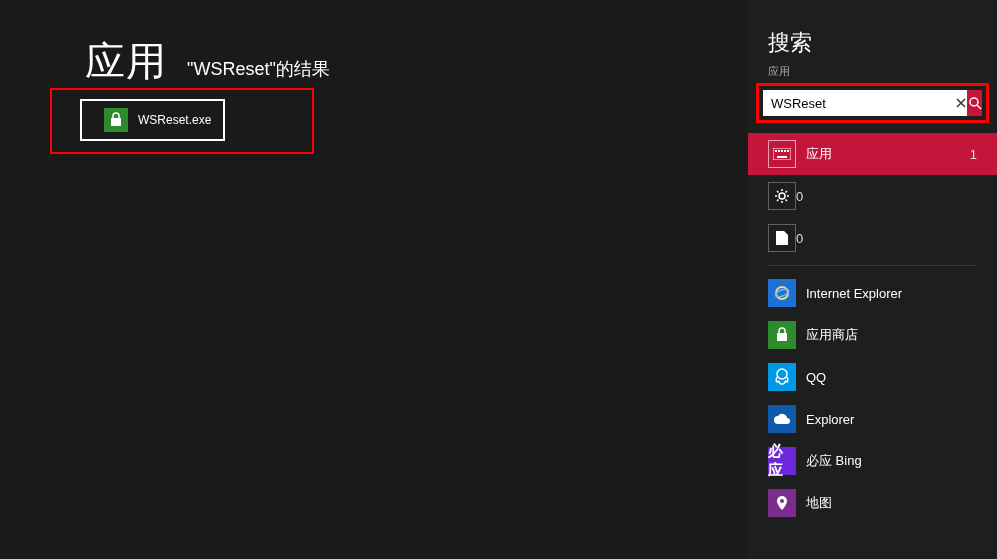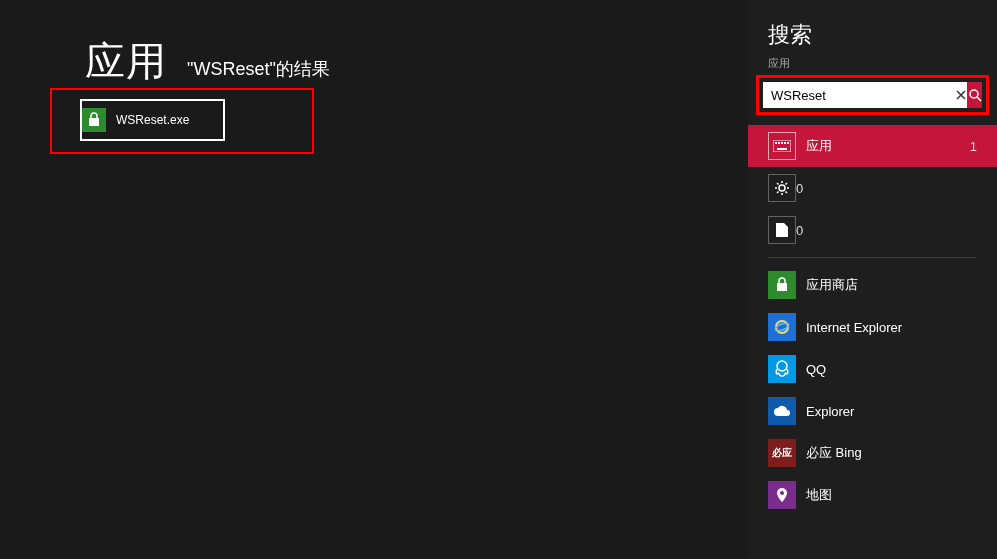--- a/index.html
+++ b/index.html
@@ -48,21 +48,21 @@
   .result-tile {
     position: absolute;
     left: 80px;
     top: 99px;
     width: 145px;
     height: 42px;
     border: 2px solid #fff;
     background: #1a1a1a;
     display: flex;
     align-items: center;
-    padding: 0 0;
+    padding: 0 22px;
   }
   .result-icon {
     width: 24px;
     height: 24px;
     background: #2d8a2d;
     display: flex;
     align-items: center;
     justify-content: center;
     flex-shrink: 0;
   }
@@ -75,21 +75,21 @@
     right: 0;
     top: 0;
     width: 249px;
     height: 559px;
     background: #1e1e1e;
     padding: 0 12px;
   }
   .search-title {
     font-size: 22px;
     font-weight: 300;
-    margin-top: 20px;
+    margin-top: 28px;
     margin-left: 8px;
   }
   .search-subtitle {
     font-size: 11px;
     color: #aaa;
     margin-left: 8px;
     margin-top: 6px;
   }
   .search-input-highlight {
     border: 3px solid #ff0000;
@@ -273,56 +273,56 @@
           </svg>
       </div>
       <div class="category-count">0</div>
     </div>
   </div>
 
   <div class="divider"></div>
 
   <div class="app-list">
     <div class="app-item">
+      <div class="app-icon" style="background:#1e6fd6">
+        <svg width="18" height="18" viewBox="0 0 18 18">
+            <circle cx="9" cy="9" r="6" fill="none" stroke="#fbd76b" stroke-width="2"></circle>
+            <ellipse cx="9" cy="9" rx="7" ry="3" fill="none" stroke="#6ac0ee" stroke-width="1.5" transform="rotate(-20 9 9)"></ellipse>
+          </svg>
+      </div>
+      <div class="app-label">Internet Explorer</div>
+    </div>
+    <div class="app-item">
       <div class="app-icon" style="background:#2d8a2d">
         <svg width="16" height="16" viewBox="0 0 16 16">
             <rect x="3" y="6" width="10" height="8" fill="#fff"></rect>
             <path d="M5 6V4a3 3 0 016 0v2" stroke="#fff" stroke-width="1.5" fill="none"></path>
           </svg>
       </div>
       <div class="app-label">应用商店</div>
     </div>
     <div class="app-item">
-      <div class="app-icon" style="background:#1e6fd6">
-        <svg width="18" height="18" viewBox="0 0 18 18">
-            <circle cx="9" cy="9" r="6" fill="none" stroke="#fbd76b" stroke-width="2"></circle>
-            <ellipse cx="9" cy="9" rx="7" ry="3" fill="none" stroke="#6ac0ee" stroke-width="1.5" transform="rotate(-20 9 9)"></ellipse>
-          </svg>
-      </div>
-      <div class="app-label">Internet Explorer</div>
-    </div>
-    <div class="app-item">
       <div class="app-icon" style="background:#0099e5">
         <svg width="16" height="18" viewBox="0 0 16 18">
             <ellipse cx="8" cy="6" rx="5" ry="5" fill="none" stroke="#fff" stroke-width="1.5"></ellipse>
             <path d="M3 9c-1 2-1 4 0 5 1-1 2-1 2-1M13 9c1 2 1 4 0 5-1-1-2-1-2-1M5 13c0 2 1 3 3 3s3-1 3-3" fill="none" stroke="#fff" stroke-width="1.5"></path>
           </svg>
       </div>
       <div class="app-label">QQ</div>
     </div>
     <div class="app-item">
       <div class="app-icon" style="background:#0f5aaa">
         <svg width="18" height="12" viewBox="0 0 18 12">
             <path d="M5 11a4 4 0 010-8 5 5 0 019 2 3 3 0 010 6z" fill="#fff"></path>
           </svg>
       </div>
       <div class="app-label">Explorer</div>
     </div>
     <div class="app-item">
-      <div class="app-icon" style="background:#7f1d1d;color:#fff;font-size:10px">必应</div>
+      <div class="app-icon" style="background:#6d28d9;color:#fff;font-size:15px">必应</div>
       <div class="app-label">必应 Bing</div>
     </div>
     <div class="app-item">
       <div class="app-icon" style="background:#7b2d8e">
         <svg width="16" height="16" viewBox="0 0 16 16">
             <path d="M8 1a5 5 0 00-5 5c0 4 5 9 5 9s5-5 5-9a5 5 0 00-5-5z" fill="#fff"></path>
             <circle cx="8" cy="6" r="2" fill="#7b2d8e"></circle>
           </svg>
       </div>
       <div class="app-label">地图</div>

